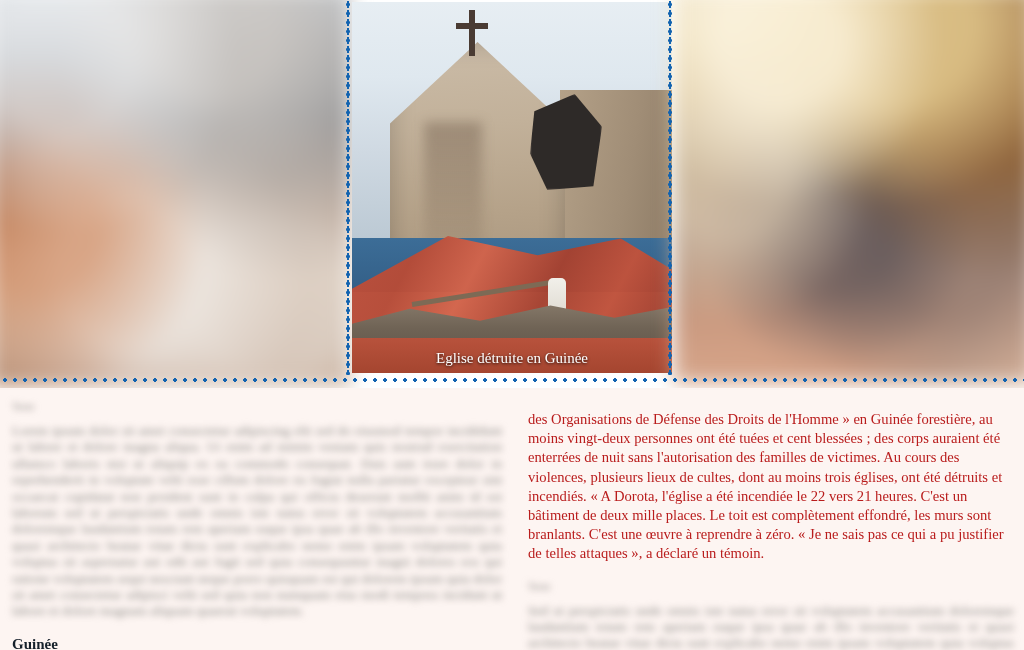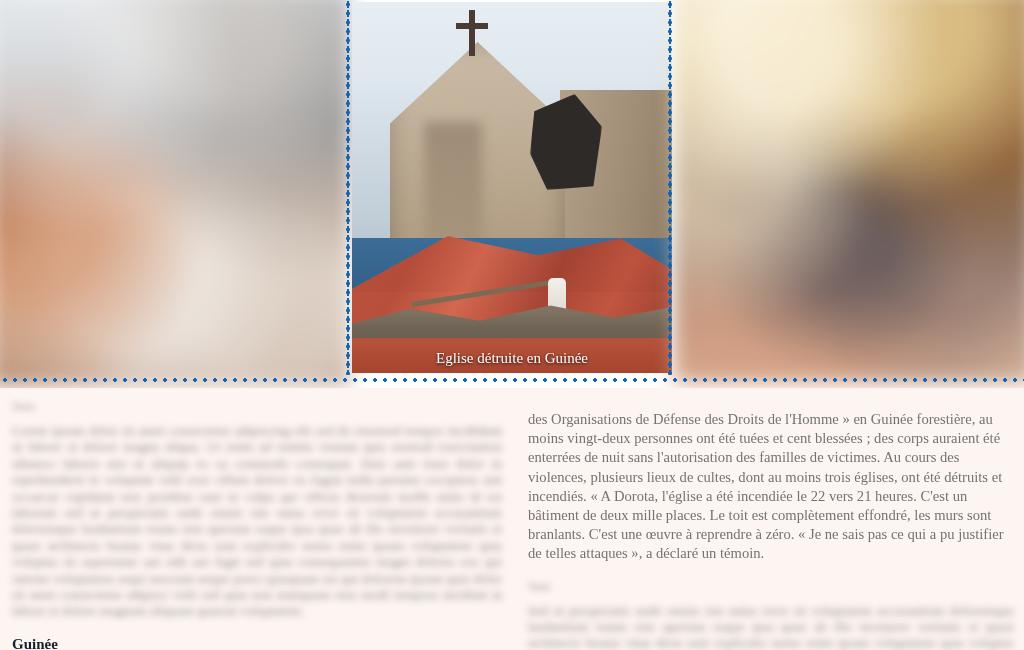--- a/index.html
+++ b/index.html
@@ -295,21 +295,21 @@
   .redacted.small-head {
     font-size: 10px;
     line-height: 13px;
     width: 60px;
   }
 
   .text-block {
     font-family: "Liberation Serif", serif;
     font-size: 14.6px;
     line-height: 19.2px;
-    color: #737373;
+    color: #b91c1c;
     text-align: left;
   }
   .heading {
     font-family: "Liberation Serif", serif;
     font-weight: bold;
     font-size: 15px;
     color: #16212b;
     margin-bottom: 8px;
   }
   .gap-10 { height: 10px; }

